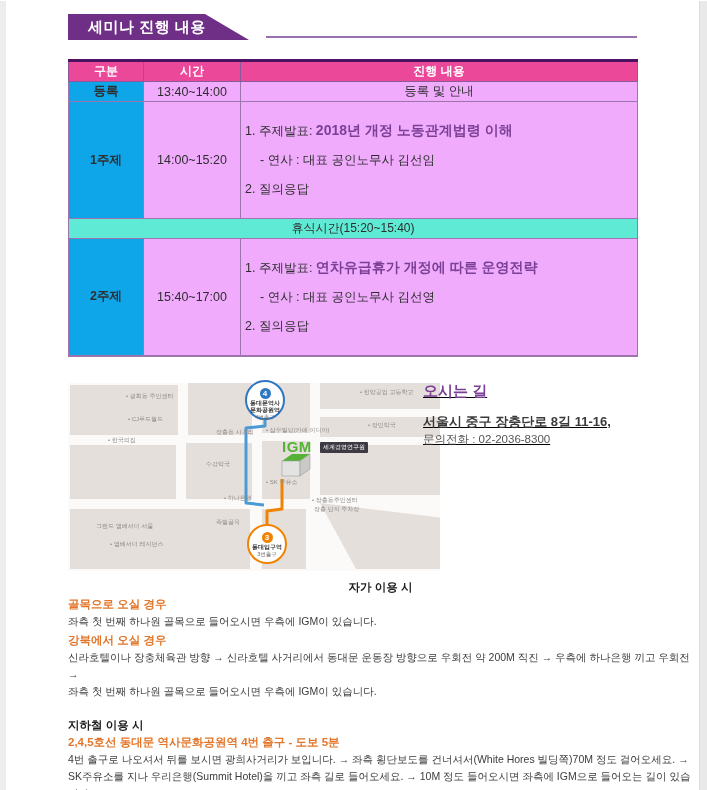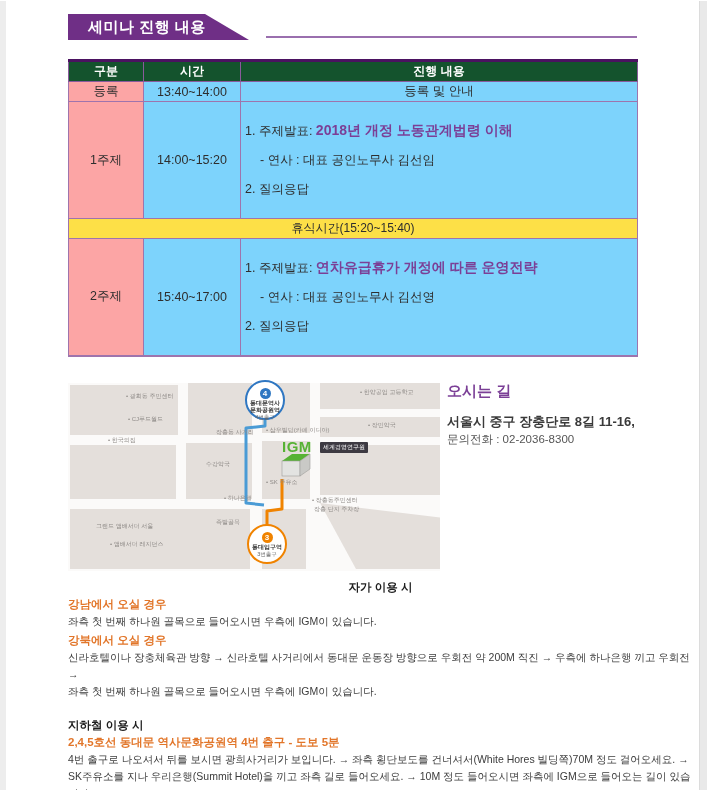--- a/index.html
+++ b/index.html
@@ -11,27 +11,27 @@
 
   
   .banner { position:absolute; left:68px; top:13px; width:181px; height:26px; background:#6f2f86;
             clip-path:polygon(0 0, 137px 0, 181px 100%, 0 100%); color:#fff; font-size:15px; font-weight:bold;
             line-height:26px; padding-left:20px; letter-spacing:0.5px; }
   .banner-line { position:absolute; left:266px; top:35px; width:371px; height:2px; background:#9a6fae; }
 
   
   table.sched { position:absolute; left:68px; top:58px; width:569px; border-collapse:collapse; table-layout:fixed; }
   table.sched col.c1 { width:75px; } table.sched col.c2 { width:97px; } table.sched col.c3 { width:397px; }
-  table.sched th { background:#14532d; color:#fff; font-size:12px; font-weight:bold; height:21px;
+  table.sched th { background:#ec4899; color:#fff; font-size:12px; font-weight:bold; height:21px;
                    border-top:3px solid #4b1261; border-left:1px solid #8a5a9c; border-right:1px solid #8a5a9c; border-bottom:1px solid #8a5a9c; }
-  table.sched td { border:1px solid #9e74ad; font-size:12.5px; color:#2e2e2e; text-align:center; vertical-align:middle; background:#7dd3fc; }
-  table.sched .cat { background:#fca5a5; font-weight:normal; }
+  table.sched td { border:1px solid #9e74ad; font-size:12.5px; color:#2e2e2e; text-align:center; vertical-align:middle; background:#f0abfc; }
+  table.sched .cat { background:#0ea5e9; font-weight:bold; }
   table.sched tr.reg td { height:20px; }
   table.sched tr.sess td { height:117px; }
-  table.sched tr.brk td { height:20px; background:#fde047; font-size:12px; }
+  table.sched tr.brk td { height:20px; background:#5eead4; font-size:12px; }
   table.sched td.content { text-align:left; padding-left:4px; }
   table.sched tr:last-child td { border-bottom:2px solid #9e74ad; }
   .cl { margin:12px 0; color:#2e2e2e; }
   .cl .ptitle { color:#7b3f96; font-size:14px; font-weight:bold; }
   .cl.indent { padding-left:15px; }
 
   
   .map { position:absolute; left:68px; top:382px; width:372px; height:188px; background:#fbfaf9; overflow:visible; }
   .blk { position:absolute; background:#e4dfdb; }
   .maplabel { position:absolute; font-size:6px; color:#8f8b88; white-space:nowrap; line-height:7px; }
@@ -41,21 +41,21 @@
   .igm-suffix { position:absolute; left:252px; top:59px; background:#3d3a42; color:#fff; font-size:6px; padding:1px 3px; border-radius:1px; }
   .st-badge { position:absolute; width:40px; height:40px; border-radius:50%; background:#fff; text-align:center; }
   .st-badge.blue { left:177px; top:-3px; border:2px solid #2f77c2; }
   .st-badge.orange { left:179px; top:141px; border:2px solid #f08300; }
   .st-num { display:inline-block; width:11px; height:11px; border-radius:50%; color:#fff; font-size:8px; line-height:11px; font-weight:bold; margin-top:1px; }
   .blue .st-num { background:#2f77c2; } .orange .st-num { background:#f08300; }
   .st-t1 { font-size:6px; font-weight:bold; color:#333; line-height:7px; }
   .st-t2 { font-size:5.5px; color:#666; line-height:7px; }
 
   
-  .dir-head { position:absolute; left:447px; top:381px; width:250px; }
+  .dir-head { position:absolute; left:423px; top:381px; width:250px;text-decoration:underline; }
   .dir-title { color:#7b3f96; font-size:15px; font-weight:bold; margin-bottom:12px; }
   .dir-addr { font-size:13px; font-weight:bold; color:#3a3a3a; line-height:17px; }
   .dir-phone { font-size:11.5px; color:#555; margin-top:2px; }
 
   
   .transport { position:absolute; left:68px; top:578px; width:625px; }
   .t-h { font-size:11.5px; font-weight:bold; color:#1e1e1e; margin-top:8px; line-height:17px; }
   .t-sub { font-size:11.5px; font-weight:bold; color:#e2762a; line-height:17px; }
   .t-body { font-size:10.5px; color:#3c3c3c; line-height:17px; }
   .t-gap { height:9px; }
@@ -167,21 +167,21 @@
   </div>
 
   <div class="dir-head">
     <div class="dir-title">오시는 길</div>
     <div class="dir-addr">서울시 중구 장충단로 8길 11-16,</div>
     <div class="dir-phone">문의전화 : 02-2036-8300</div>
   </div>
 
   <div class="transport">
     <div class="t-h" style="margin-top:0;text-align:center;">자가 이용 시</div>
-    <div class="t-sub">강남에서 오실 경우</div>
+    <div class="t-sub">골목으로 오실 경우</div>
     <div class="t-body">좌측 첫 번째 하나원 골목으로 들어오시면 우측에 IGM이 있습니다.</div>
     <div class="t-sub" style="margin-top:2px;">강북에서 오실 경우</div>
     <div class="t-body">신라호텔이나 장충체육관 방향 → 신라호텔 사거리에서 동대문 운동장 방향으로 우회전 약 200M 직진 → 우측에 하나은행 끼고 우회전 →</div>
     <div class="t-body">좌측 첫 번째 하나원 골목으로 들어오시면 우측에 IGM이 있습니다.</div>
     <div class="t-gap"></div>
     <div class="t-h">지하철 이용 시</div>
     <div class="t-sub">2,4,5호선 동대문 역사문화공원역 4번 출구 - 도보 5분</div>
     <div class="t-body">4번 출구로 나오셔서 뒤를 보시면 광희사거리가 보입니다. → 좌측 횡단보도를 건너셔서(White Hores 빌딩쪽)70M 정도 걸어오세요. →</div>
     <div class="t-body">SK주유소를 지나 우리은행(Summit Hotel)을 끼고 좌측 길로 들어오세요. → 10M 정도 들어오시면 좌측에 IGM으로 들어오는 길이 있습니다.</div>
 

